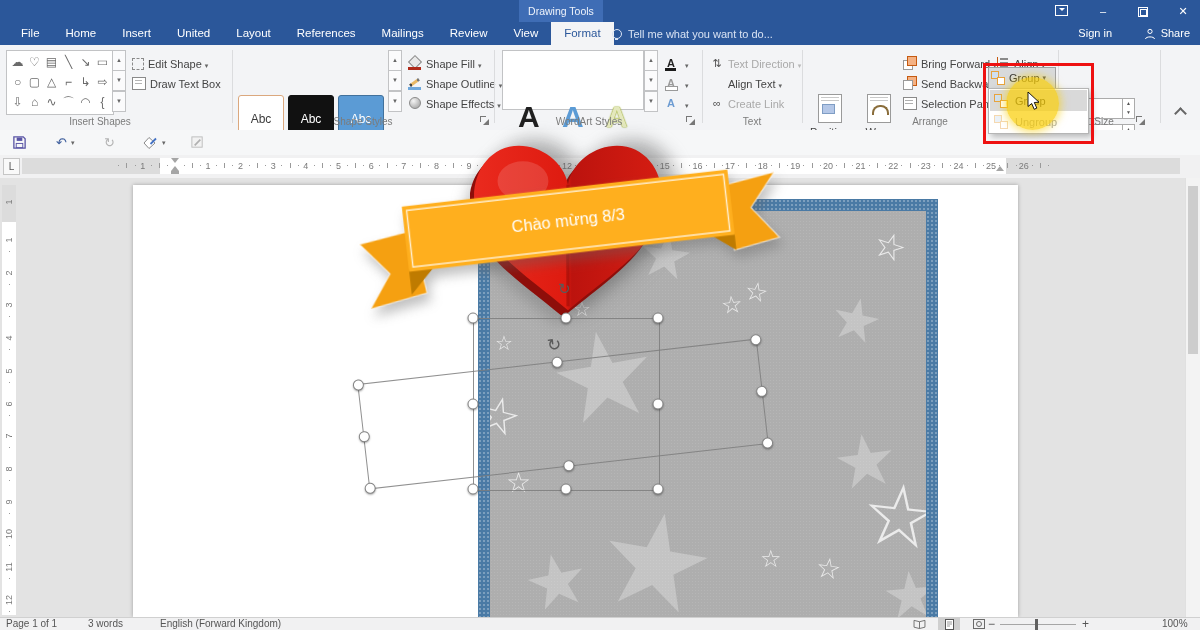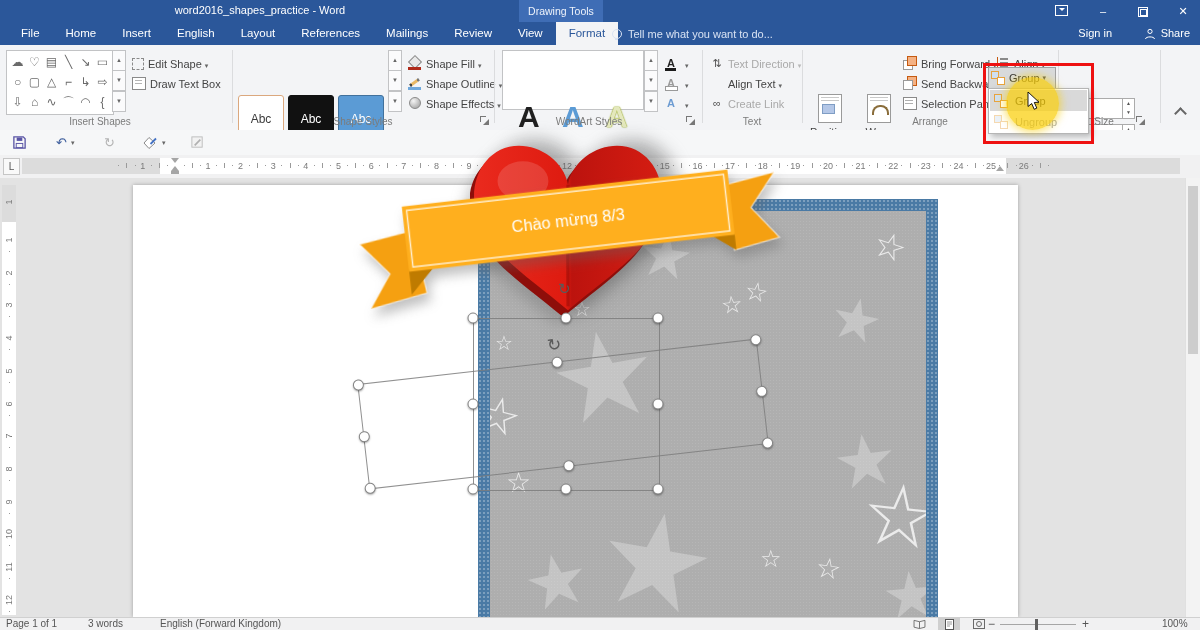--- a/index.html
+++ b/index.html
@@ -140,33 +140,32 @@
   .viewic.act{background:#cfcfcf;}
   .ztrack{position:absolute;top:6px;width:76px;height:1px;background:#a6a6a6;}
   .zthumb{position:absolute;top:-5px;width:3px;height:11px;background:#616161;}
 </style>
 </head>
 <body>
 
 <div id="app">
 
   <div class="titlebar">
-    <div class="title-center">word2016_shapes_practice - Word</div>
     <div class="ctx-header">Drawing Tools</div>
     <div class="winbtn" style="left:1044px"><span class="icon-ribbonopts"></span></div>
     <div class="winbtn" style="left:1086px"><span>–</span></div>
     <div class="winbtn" style="left:1126px"><span class="icon-restore"></span></div>
     <div class="winbtn" style="left:1166px"><span>✕</span></div>
   </div>
 
   <div class="tabrow" id="tabs">
       <div class="tab">File</div>
       <div class="tab">Home</div>
       <div class="tab">Insert</div>
-      <div class="tab">English</div>
+      <div class="tab">United</div>
       <div class="tab">Layout</div>
       <div class="tab">References</div>
       <div class="tab">Mailings</div>
       <div class="tab">Review</div>
       <div class="tab">View</div>
       <div class="tab active">Format</div>
     </div>
   <div class="tellme">
     <span class="bulb"></span>
     <span>Tell me what you want to do...</span>

